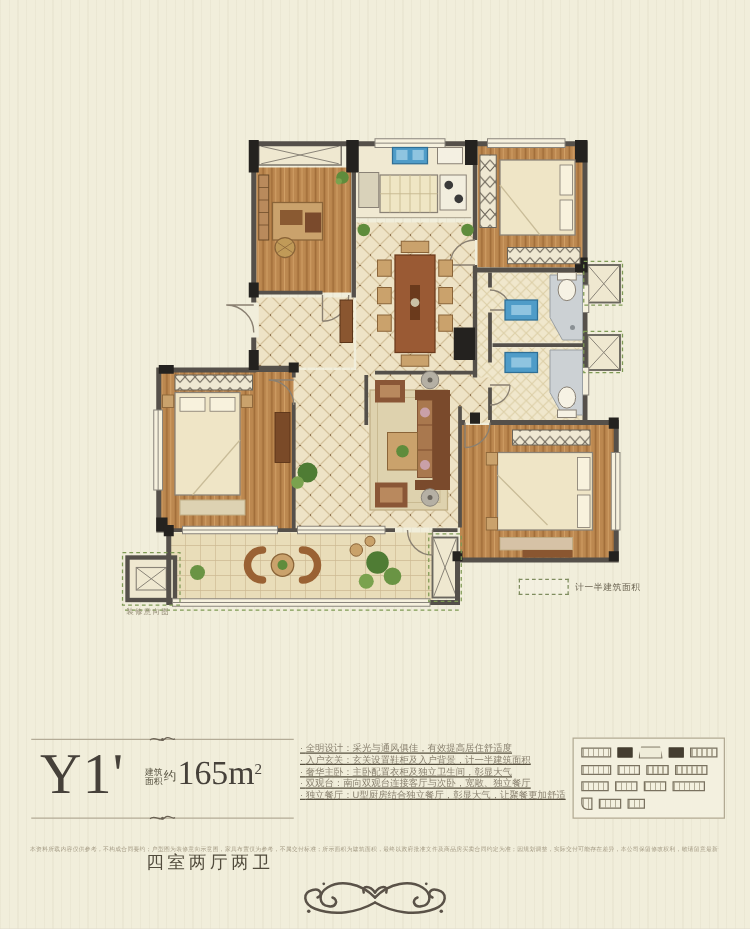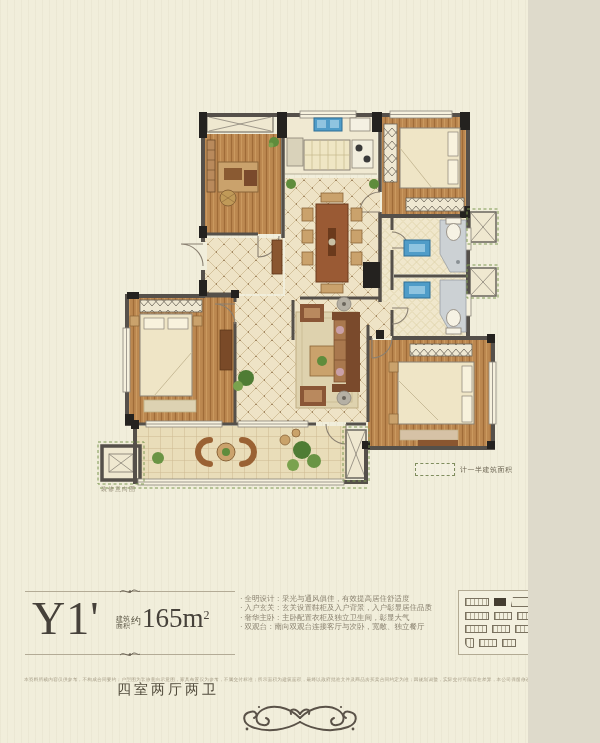--- a/index.html
+++ b/index.html
@@ -1,17 +1,17 @@
 <!DOCTYPE html>
 <html><head>
 <meta charset="utf-8">
 <style>
   html,body{margin:0;padding:0;background:#dedacb;}
   .page{
-    position:relative;width:528px;height:743px;overflow:hidden;
+    position:relative;width:600px;height:743px;overflow:hidden;
     background:#f1eedb;
     background-image:repeating-linear-gradient(90deg, rgba(125,112,78,0.05) 0 1px, transparent 1px 7px);
     font-family:"Liberation Sans", sans-serif;color:#57503f;
   }
   .plan{position:absolute;left:88px;top:100px;width:425px;height:400px;}
   .decor-note{position:absolute;left:101px;top:485px;font-size:6px;color:#948b76;letter-spacing:1px;}
   .legend{position:absolute;left:415px;top:463px;display:flex;align-items:center;gap:5px;}
   .legend-box{width:38px;height:11px;border:1px dashed #7f8d5e;background:rgba(255,255,255,0.15);}
   .legend-label{font-size:7px;color:#6b6452;letter-spacing:0.5px;}
 
@@ -23,21 +23,21 @@
 
   .model-block{position:absolute;left:30px;top:596px;width:205px;height:56px;}
   .model-name{position:absolute;left:2px;top:-4px;font-family:"Liberation Serif",serif;font-size:46px;color:#46413a;letter-spacing:1px;}
   .area-row{position:absolute;left:86px;top:8px;display:flex;align-items:flex-end;}
   .area-stack{display:flex;flex-direction:column;font-size:7px;line-height:7px;color:#55503f;margin-right:1px;}
   .area-approx{font-size:10px;color:#55503f;margin:0 1px 1px 0;}
   .area-value{font-family:"Liberation Serif",serif;font-size:27px;line-height:22px;color:#46413a;}
   .area-sup{font-family:"Liberation Serif",serif;font-size:12px;vertical-align:8px;color:#46413a;}
   .layout-line{position:absolute;left:87px;top:42px;font-size:14px;letter-spacing:3px;color:#514b3c;margin-top:43px;}
 
-  .features{position:absolute;left:240px;top:594px;width:215px;margin:0;padding:0;list-style:none;}
+  .features{position:absolute;left:240px;top:594px;width:215px;margin:0;padding:0;list-style:none;text-decoration:underline;}
   .features li{font-size:7.5px;line-height:9.3px;color:#8a8270;white-space:nowrap;}
   .features li::before{content:"· ";color:#8a8270;}
 
   .keymap{position:absolute;left:458px;top:590px;width:122px;height:65px;border:1px solid #b2aa93;background:#f3f0df;box-sizing:border-box;padding:6px 5px 4px 6px;}
   .km-row{display:flex;align-items:center;gap:5px;margin-bottom:5px;}
   .km-block{height:8px;border:1px solid #7a7260;box-sizing:border-box;
     background-image:repeating-linear-gradient(90deg, rgba(100,90,65,0.45) 0 1px, transparent 1px 4px);}
   .km-block.dark{background:#453e31;border-color:#453e31;}
   .km-block.fan{height:10px;border:1px solid #7a7260;background:#efecd9;clip-path:polygon(12% 0,88% 0,100% 100%,0 100%);}
   .km-block.small{height:10px;width:9px;border-radius:0 0 0 5px;}
@@ -351,23 +351,24 @@
   <div class="sep sep-bottom">
     <div class="line"></div>
     <svg width="22" height="7" viewBox="0 0 22 7">
       <path d="M1,4 C5,0 9,7 13,3 C16,0 19,5 21,3" stroke="#6a6254" stroke-width="1" fill="none"></path>
       <circle cx="11" cy="3.5" r="1.2" fill="#6a6254"></circle>
     </svg>
   </div>
 
   <ul class="features">
       <li>全明设计：采光与通风俱佳，有效提高居住舒适度</li>
-      <li>入户玄关：玄关设置鞋柜及入户背景，入户彰显居住品质</li>
+      <li>入户玄关：玄关设置鞋柜及入户背景，计一半建筑面积</li>
       <li>奢华主卧：主卧配置衣柜及独立卫生间，彰显大气</li>
       <li>双观台：南向双观台连接客厅与次卧，宽敞、独立餐厅</li>
+      <li>独立餐厅：U型厨房结合独立餐厅，彰显大气，让聚餐更加舒适</li>
     </ul>
 
   <div class="keymap">
       <div class="km-row">
         <div class="km-block" style="width: 24px;"></div>
         <div class="km-block dark" style="width: 12px;"></div>
         <div class="km-block fan" style="width: 20px;"></div>
         <div class="km-block dark" style="width: 12px;"></div>
         <div class="km-block" style="width: 22px;"></div>
       </div>

